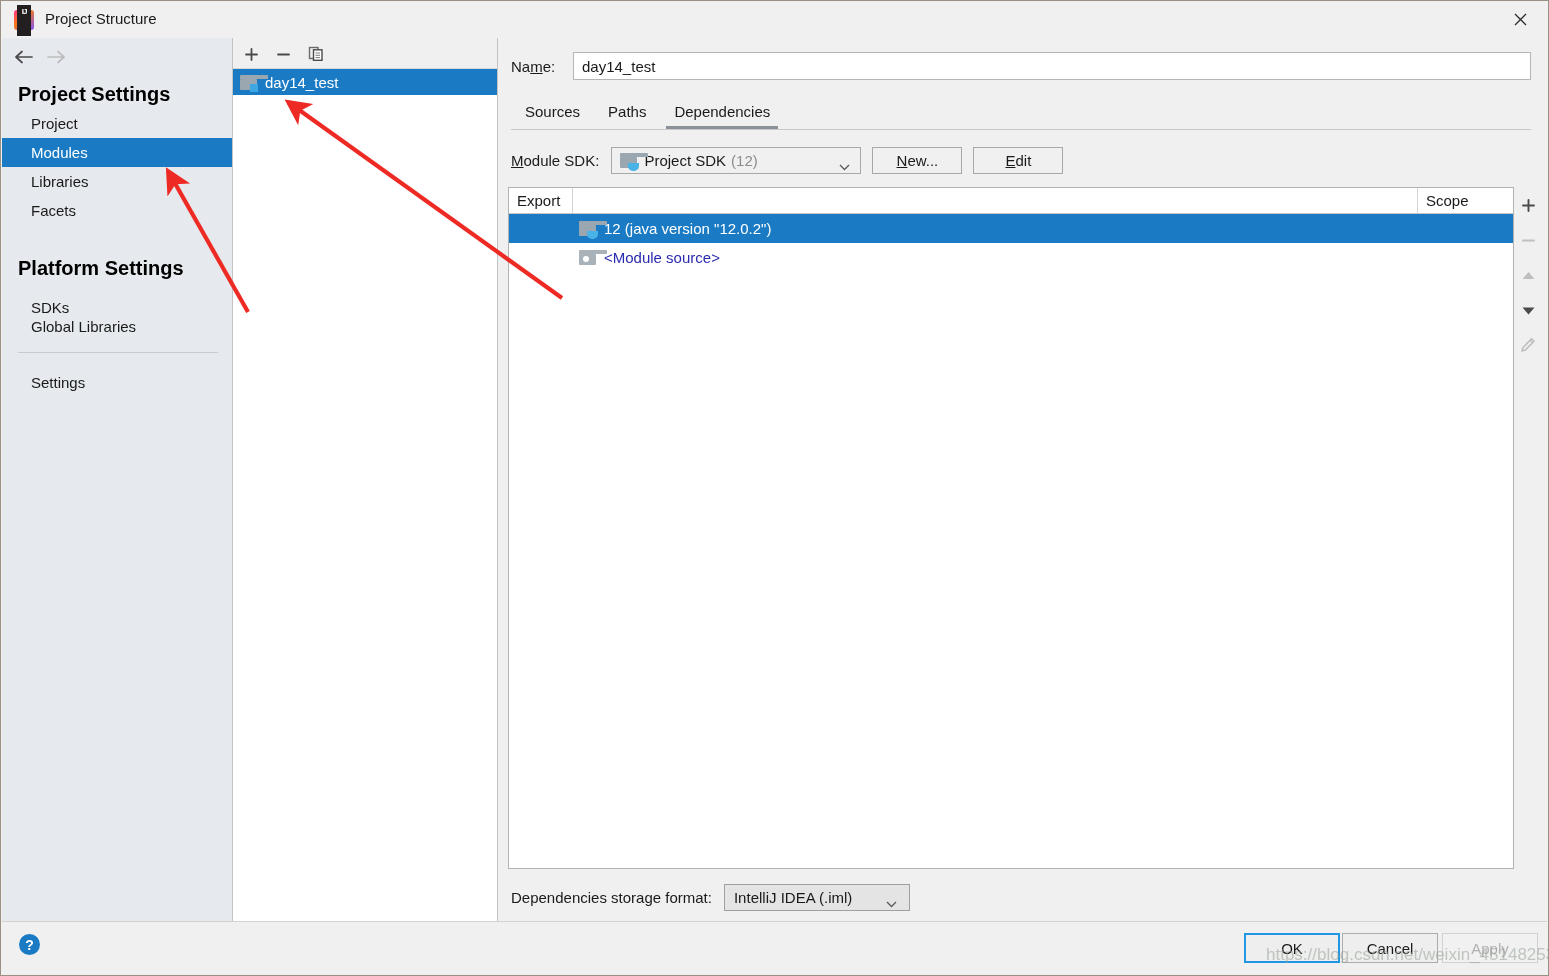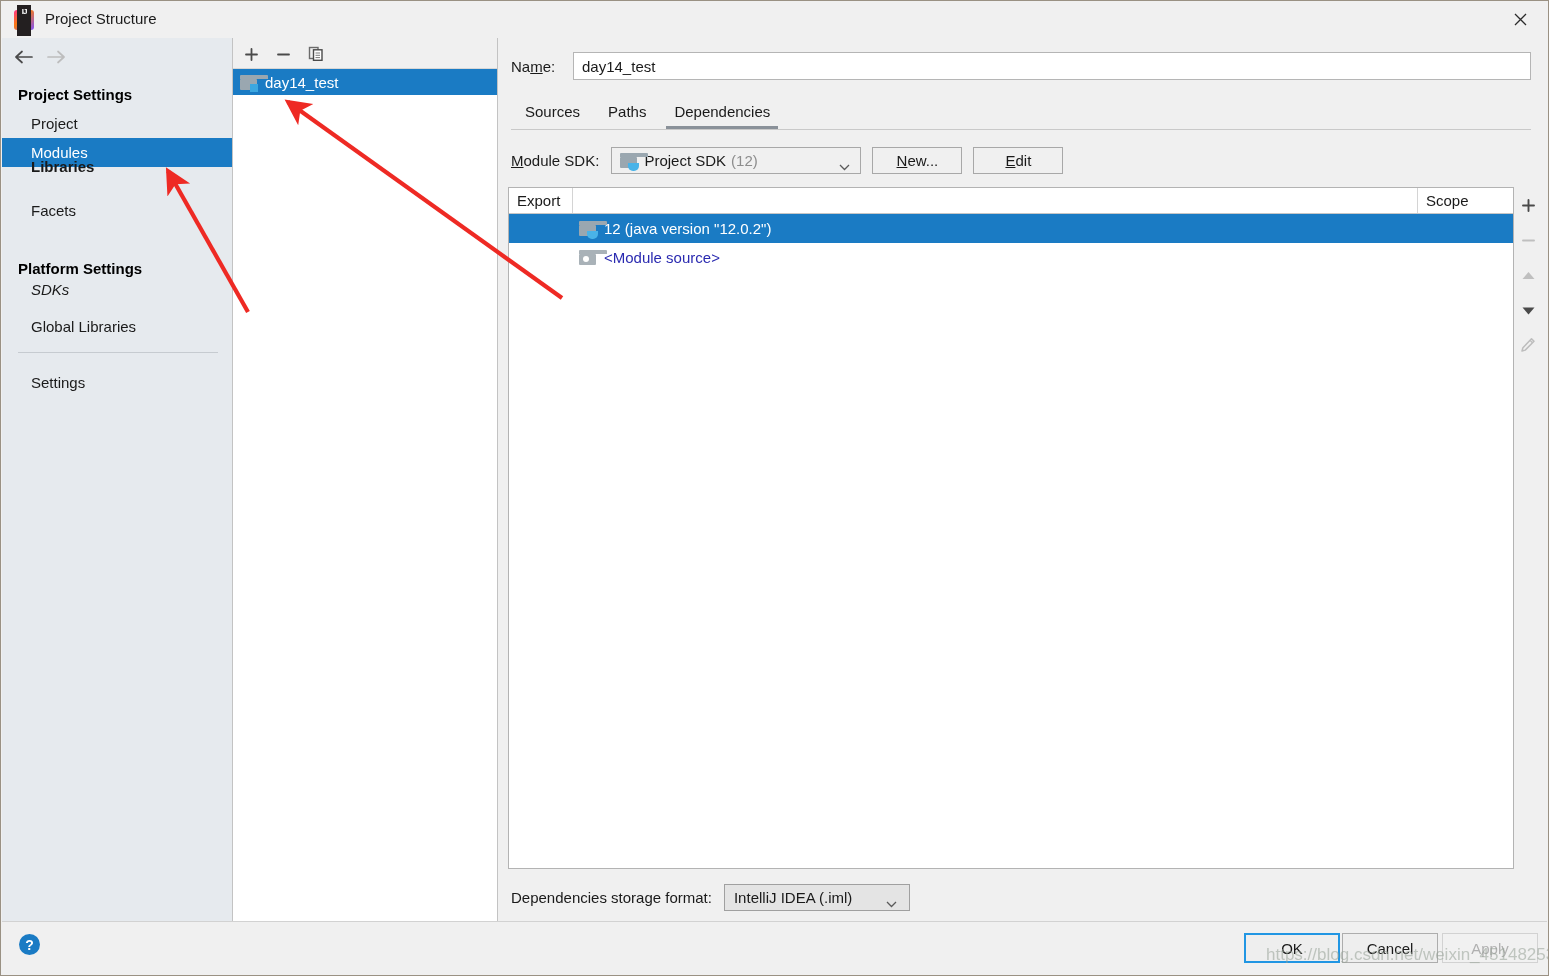--- a/index.html
+++ b/index.html
@@ -85,21 +85,21 @@
     width: 30px; height: 22px;
     display: flex; align-items: center; justify-content: center;
   }
   .nav-back { left: 8px; }
   .nav-fwd  { left: 40px; }
 
   .side-section {
     position: absolute;
     left: 0;
     width: 100%;
-    font-size: 15px;
+    font-size: 20px;
     color: #000;
     font-weight: bold;
     padding-left: 16px;
     height: 29px;
     line-height: 29px;
     white-space: nowrap;
   }
   .side-item {
     position: absolute;
     left: 0;
@@ -501,30 +501,30 @@
     </div>
 
     <div class="side-section" style="top:42px;">Project Settings</div>
 
     <div class="side-item" style="top:71px;">
       <span>Project</span>
     </div>
     <div class="side-item selected" style="top:100px;">
       <span>Modules</span>
     </div>
-    <div class="side-item" style="top:114px;font-weight:bold;">
+    <div class="side-item" style="top:129px;">
       <span>Libraries</span>
     </div>
     <div class="side-item" style="top:158px;">
       <span>Facets</span>
     </div>
 
     <div class="side-section" style="top:216px;">Platform Settings</div>
 
-    <div class="side-item" style="top:237px;font-style:italic;">
+    <div class="side-item" style="top:255px;">
       <span>SDKs</span>
     </div>
     <div class="side-item" style="top:274px;">
       <span>Global Libraries</span>
     </div>
 
     <div class="side-sep" style="top:314px;"></div>
 
     <div class="side-item" style="top:330px;">
       <span>Settings</span>

